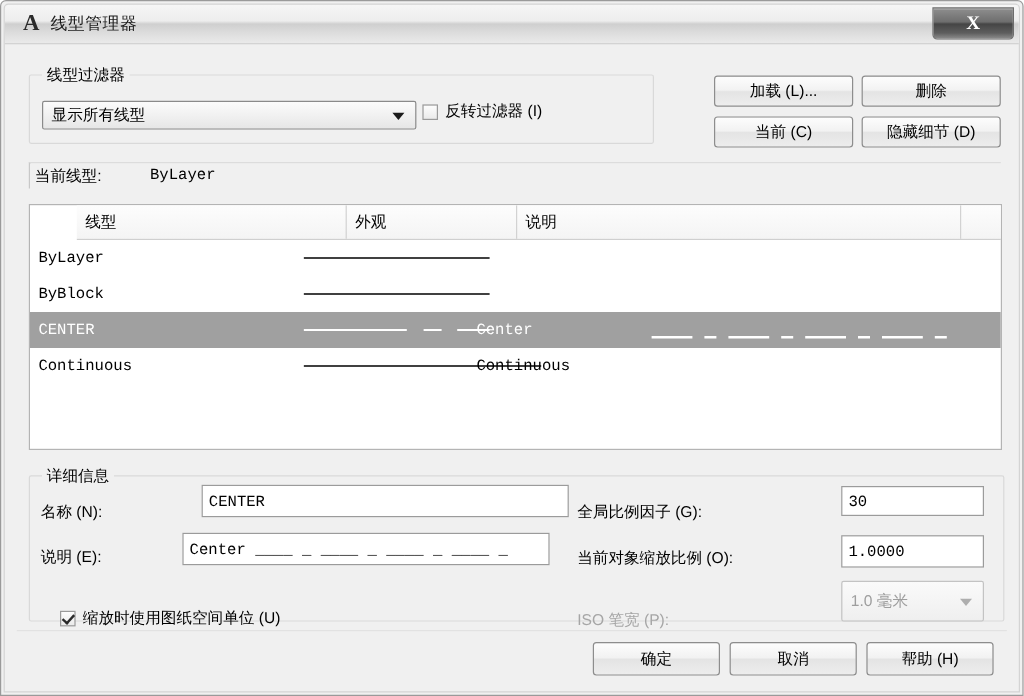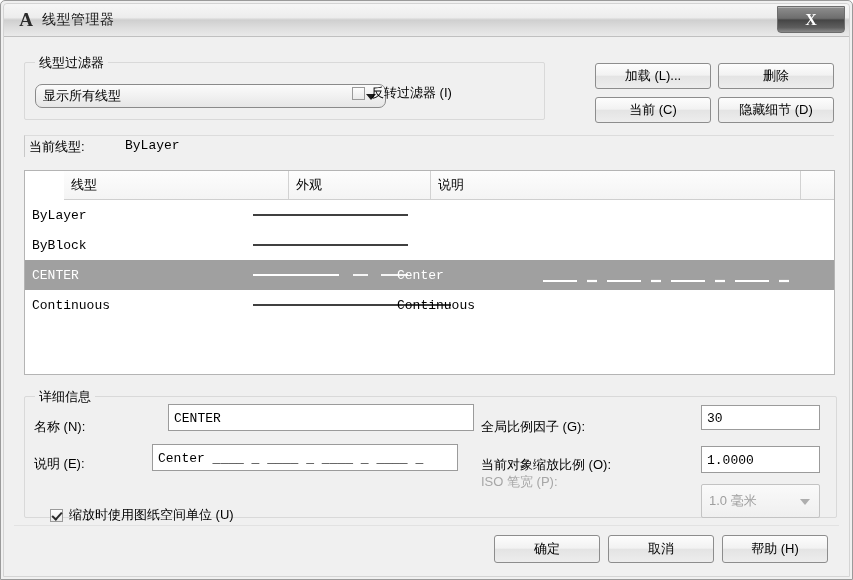--- a/index.html
+++ b/index.html
@@ -123,21 +123,21 @@
   }
   .combo .arrow {
     position: absolute;
     right: 9px; top: 50%;
     margin-top: -2px;
     width: 0; height: 0;
     border-left: 5px solid transparent;
     border-right: 5px solid transparent;
     border-top: 6px solid #1b1b1b;
   }
-  #filter-combo { left: 10px; top: 21px; width: 351px; height: 24px; border-radius: 7px; }
+  #filter-combo { left: 10px; top: 21px; width: 312px; height: 24px; }
 
   .checkbox-wrap {
     position: absolute;
     display: flex;
     align-items: center;
     cursor: pointer;
     font-size: 13px;
     white-space: nowrap;
   }
   .cb-box {
@@ -309,21 +309,21 @@
 
   #lbl-name   { left: 30px;  top: 414px; }
   #in-name    { left: 164px; top: 400px; width: 306px; height: 27px; }
   #lbl-desc   { left: 30px;  top: 451px; }
   #in-desc    { left: 148px; top: 440px; width: 306px; height: 27px; }
 
   #lbl-gscale { left: 477px; top: 414px; }
   #in-gscale  { left: 697px; top: 401px; width: 119px; height: 25px; padding-left: 36px; }
   #lbl-oscale { left: 477px; top: 452px; }
   #in-oscale  { left: 697px; top: 442px; width: 119px; height: 27px; }
-  #lbl-iso    { left: 477px; top: 469px; text-align: right; }
+  #lbl-iso    { left: 477px; top: 504px; text-align: right; }
   #iso-combo  { left: 697px; top: 480px; width: 119px; height: 34px;
                 background: linear-gradient(to bottom, #fafafa, #efefef);
                 border: 1px solid #c3c3c3; color: #9e9e9e; }
   #iso-combo .arrow { border-top-color: #aeaeae; }
 
   #use-paper-check { left: 46px; top: 486px; margin-top: 16px; }
 
   
   #btn-ok     { left: 490px; top: 531px; width: 106px; height: 28px; }
   #btn-cancel { left: 604px; top: 531px; width: 106px; height: 28px; }

